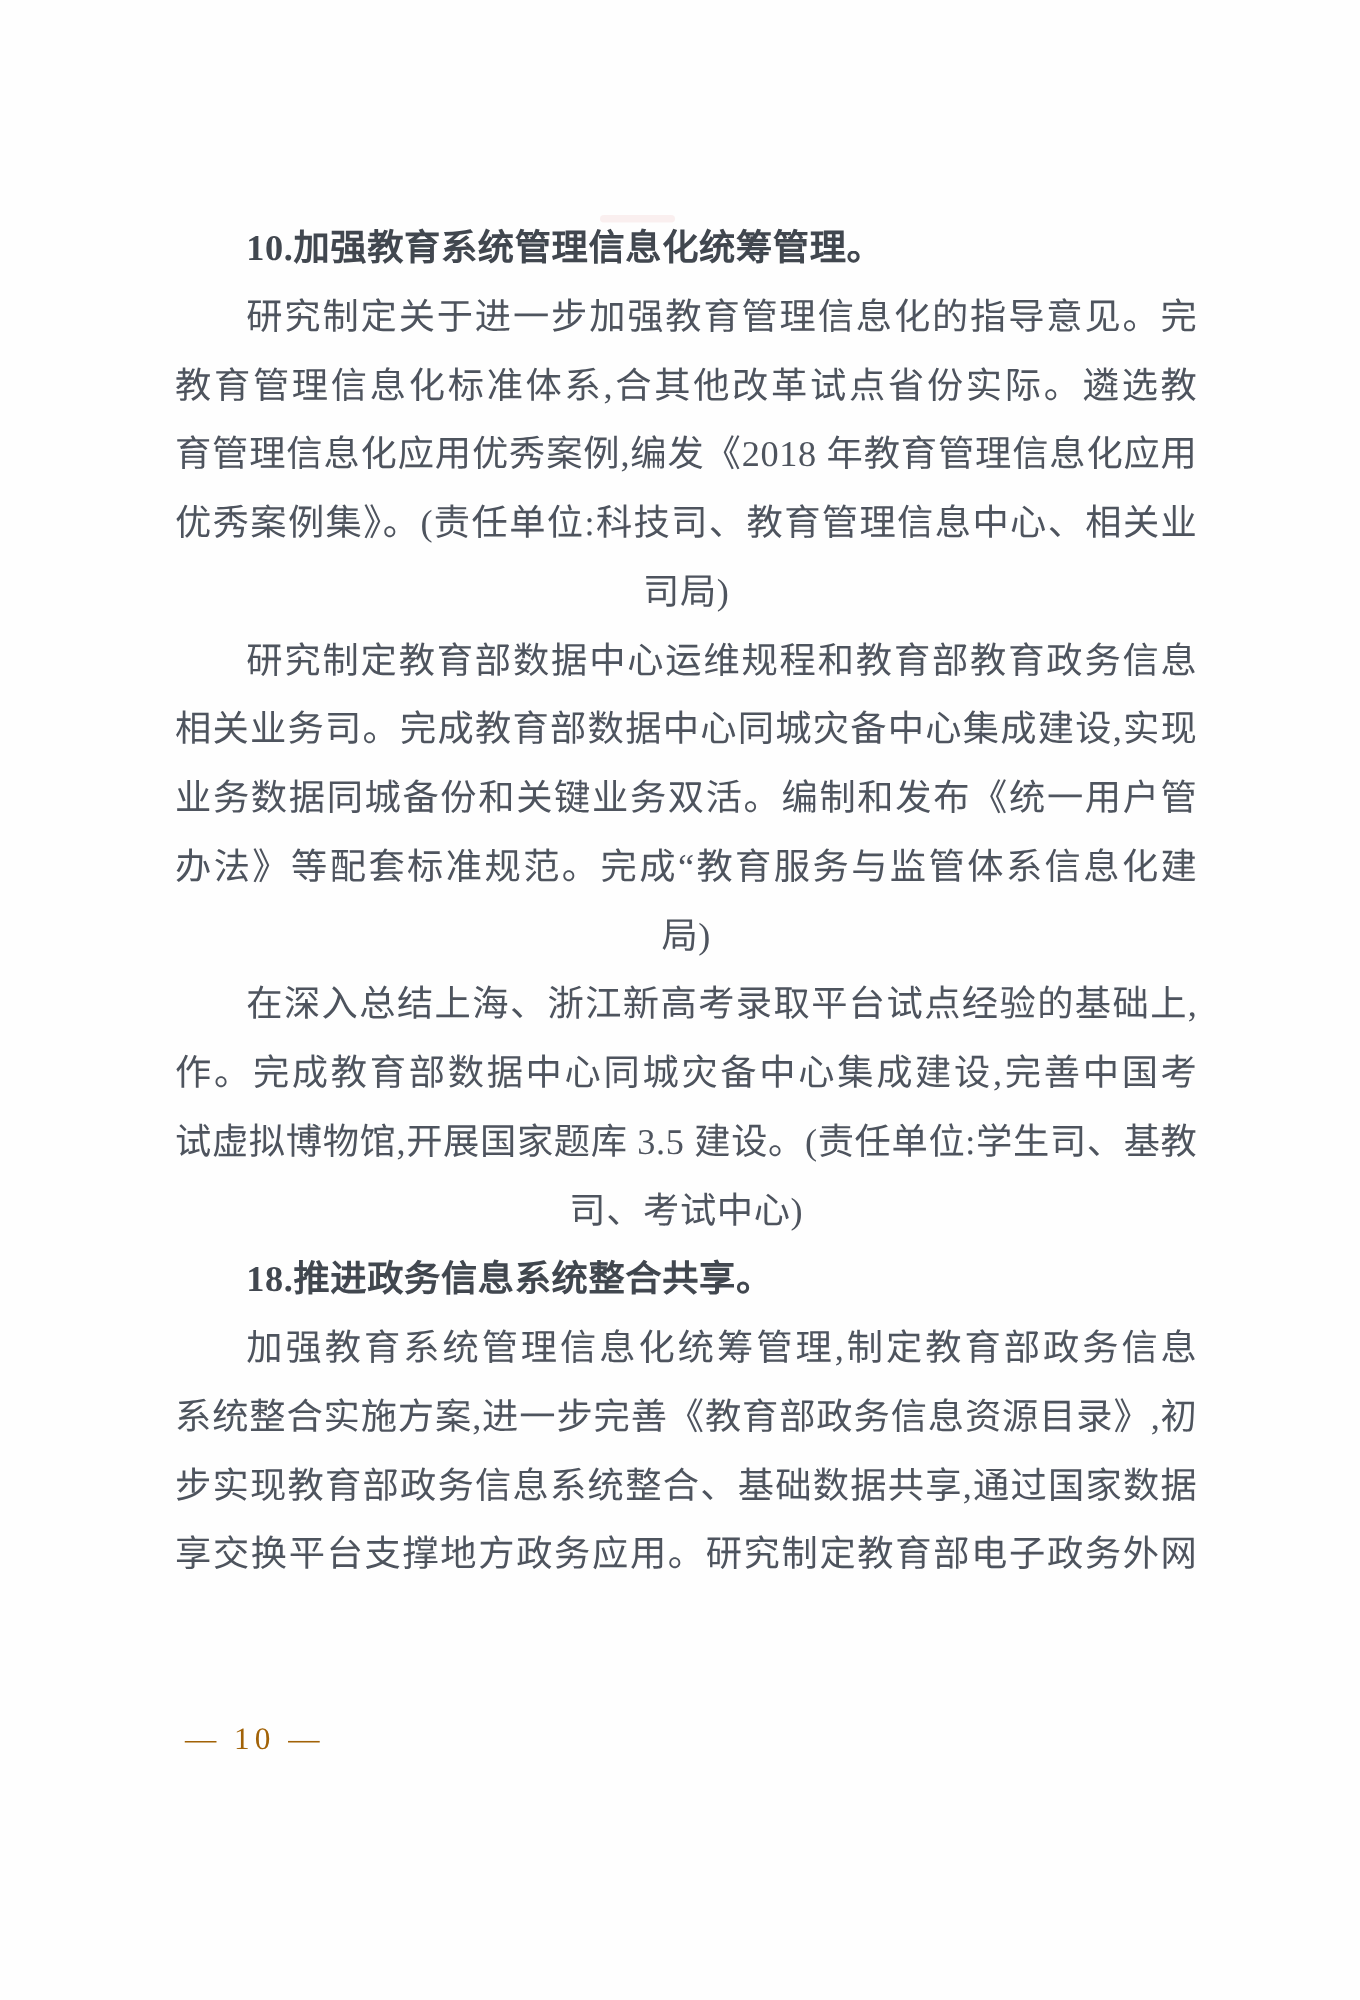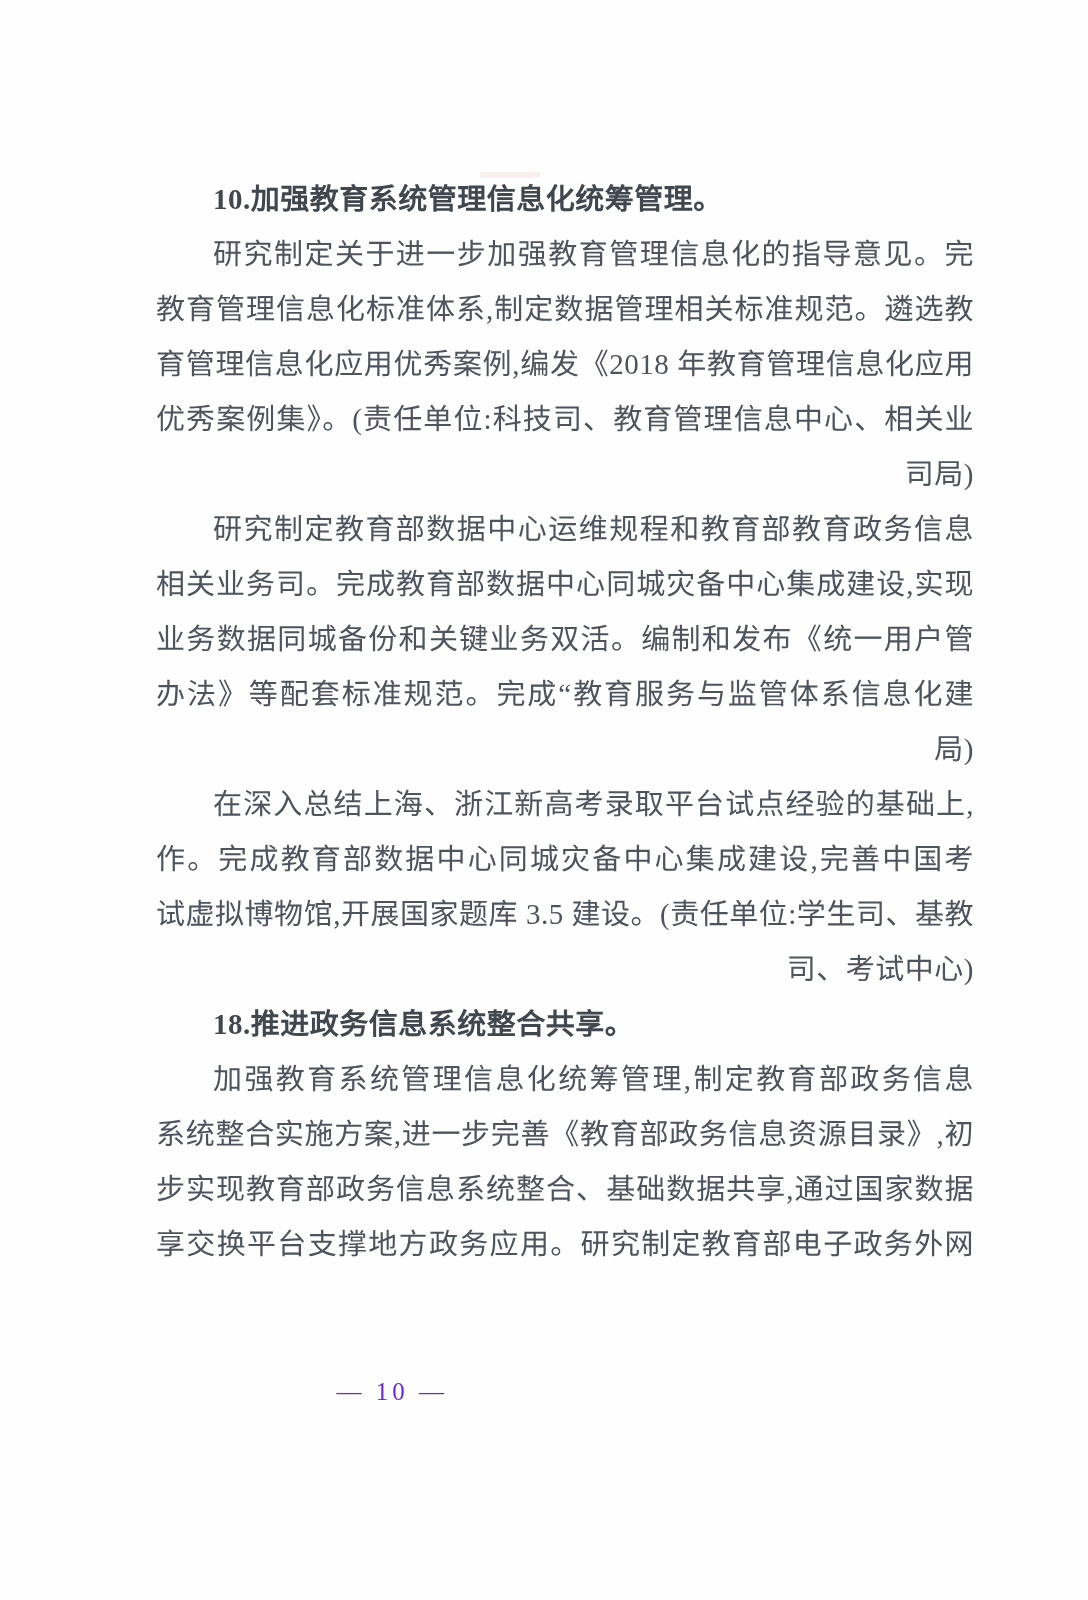--- a/index.html
+++ b/index.html
@@ -11,60 +11,60 @@
     position: relative;
     width: 1088px;
     height: 1600px;
     margin: 0 auto;
     background: #fefefe;
     overflow: hidden;
     font-family: "Liberation Serif", "DejaVu Serif", serif;
   }
   .content {
     position: absolute;
-    left: 156px;
+    left: 140px;
     top: 172px;
     width: 818px;
   }
   .line {
     font-size: 29px;
     line-height: 55px;
     height: 55px;
     color: #4e545e;
     letter-spacing: 0.5px;
     white-space: normal;
     overflow: hidden;
   }
   .just {
     text-align: justify;
     text-align-last: justify;
   }
   .indent {
     text-indent: 57px;
   }
   .plain {
-    text-align: right;
+    text-align: center;
   }
   .heading {
     font-weight: 700;
     color: #41474f;
     text-align: left;
   }
   .footer {
     position: absolute;
     left: 148px;
     top: 1372px;
     width: 300px;
   }
   .page-number {
     font-size: 25px;
     line-height: 40px;
-    color: #6d28d9;
+    color: #a16207;
     letter-spacing: 4px;
-    text-align: right;
+    text-align: left;
   }
   
   .scan-smudge {
     position: absolute;
     left: 480px;
     top: 172px;
     width: 60px;
     height: 6px;
     background: #f6dede;
     opacity: 0.45;
@@ -73,21 +73,21 @@
 </style>
 </head>
 <body>
 
 <div class="page">
   <div class="scan-smudge"></div>
 
   <div class="content">
     <div class="line heading indent">10.加强教育系统管理信息化统筹管理。</div>
     <div class="line just indent">研究制定关于进一步加强教育管理信息化的指导意见。完善</div>
-    <div class="line just">教育管理信息化标准体系,制定数据管理相关标准规范。遴选教</div>
+    <div class="line just">教育管理信息化标准体系,合其他改革试点省份实际。遴选教</div>
     <div class="line just">育管理信息化应用优秀案例,编发《2018 年教育管理信息化应用</div>
     <div class="line just">优秀案例集》。(责任单位:科技司、教育管理信息中心、相关业务</div>
     <div class="line plain">司局)</div>
     <div class="line just indent">研究制定教育部数据中心运维规程和教育部教育政务信息系</div>
     <div class="line just">相关业务司。完成教育部数据中心同城灾备中心集成建设,实现</div>
     <div class="line just">业务数据同城备份和关键业务双活。编制和发布《统一用户管理</div>
     <div class="line just">办法》等配套标准规范。完成“教育服务与监管体系信息化建设”</div>
     <div class="line plain">局)</div>
     <div class="line just indent">在深入总结上海、浙江新高考录取平台试点经验的基础上,结</div>
     <div class="line just">作。完成教育部数据中心同城灾备中心集成建设,完善中国考</div>

